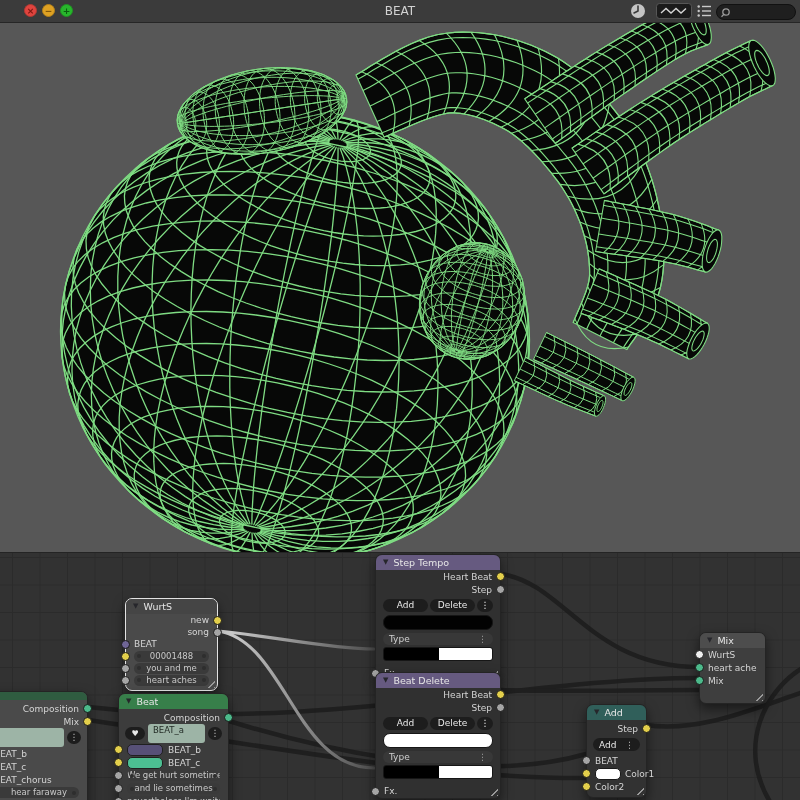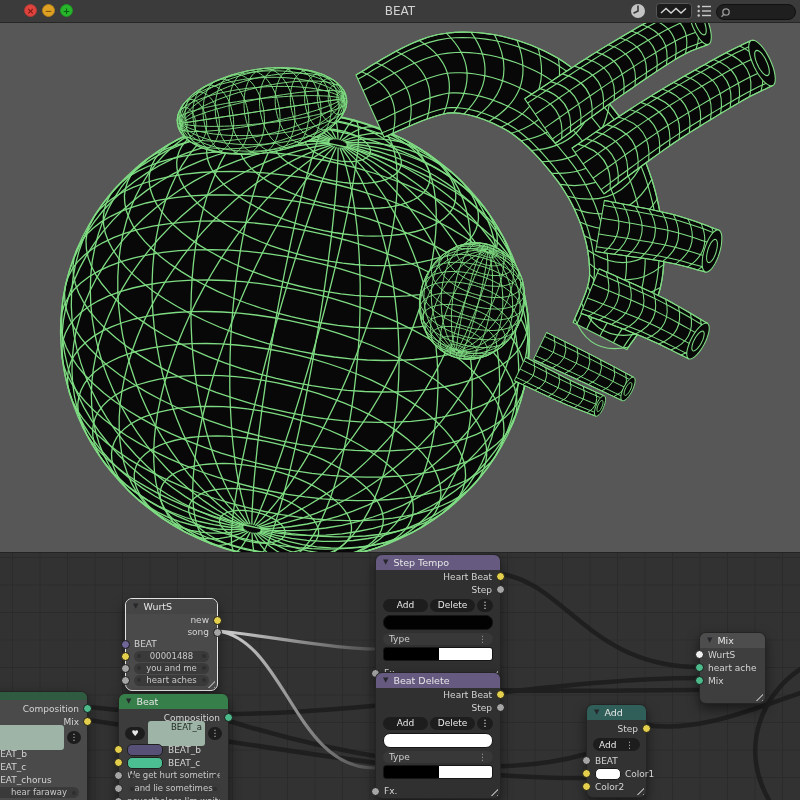--- a/index.html
+++ b/index.html
@@ -49,21 +49,21 @@
   .btnrow{display:flex;gap:2px;margin:3px 7px;}
   .bar{height:13px;border-radius:7px;margin:3px 7px;border:1px solid #161616;}
   .ramp{height:12px;margin:2px 7px;border-radius:3px;border:1px solid #161616;
     background:linear-gradient(90deg,#000 0 51%,#fff 51%);}
   .dd{display:flex;justify-content:space-between;align-items:center;background:#383838;
     border-radius:7px;height:12px;padding:0 6px;margin:2px 7px;color:#cfcfcf;}
   .grip{position:absolute;right:2px;bottom:2px;width:10px;height:10px;
     clip-path:polygon(100% 0,100% 100%,0 100%);
     background:repeating-linear-gradient(-45deg,#9a9a9a 0 1.3px,transparent 1.3px 3.8px);}
   .field-sage{flex:1;background:#9db4a6;border-radius:3px;color:#232c26;line-height:13px;
-    height:25px;padding-left:23px;overflow:hidden;font-size:8.5px;}
+    height:19px;padding-left:5px;overflow:hidden;font-size:8.5px;}
   .swatch{width:34px;height:10px;border-radius:5px;margin-right:5px;border:1px solid #202020;flex:none;}
   .sw-purple{background:#575077;} .sw-teal{background:#4cbf92;}
   .wswatch{width:24px;height:10px;background:#fff;border-radius:5px;margin-right:4px;flex:none;border:1px solid #1a1a1a;}
   
   #n-wurts{left:125px;top:45px;width:93px;background:#4a4a4a;border:1px solid #e2e2e2;}
   #n-wurts .hdr{background:#454545;}
   #n-wurts .row{height:12px;}
   #n-tempo{left:375px;top:1px;width:126px;background:#303030;}
   #n-rhythm{left:375px;top:119px;width:126px;background:#303030;}
   #n-tempo .hdr,#n-rhythm .hdr{background:#665a80;}

